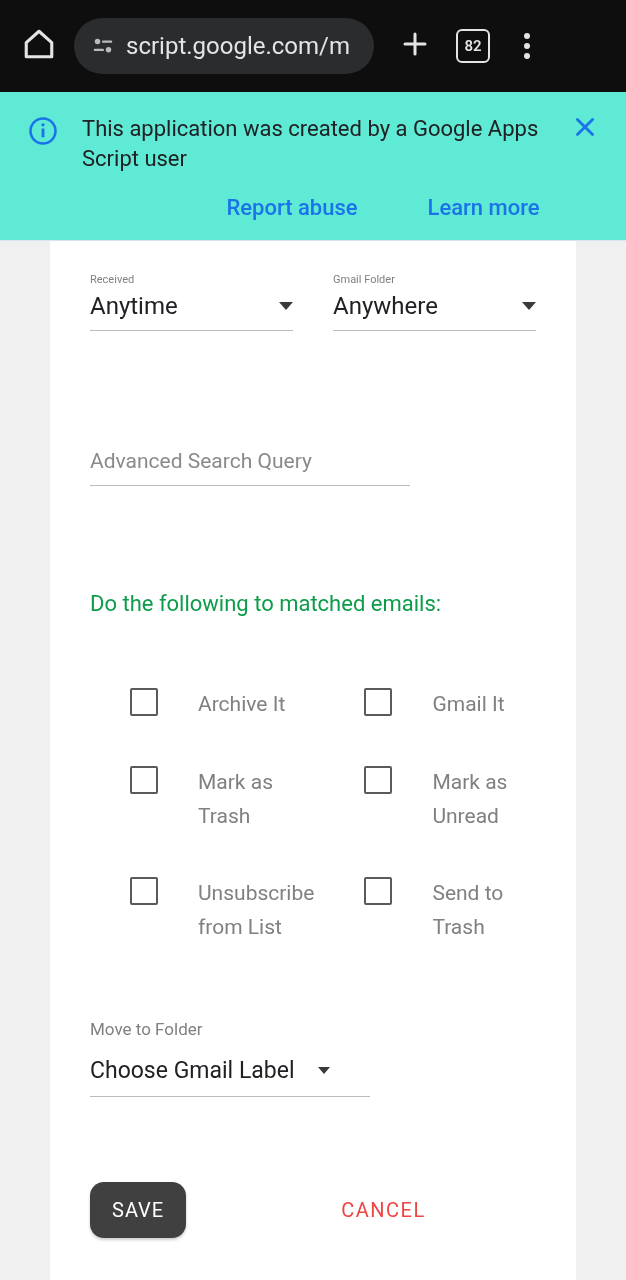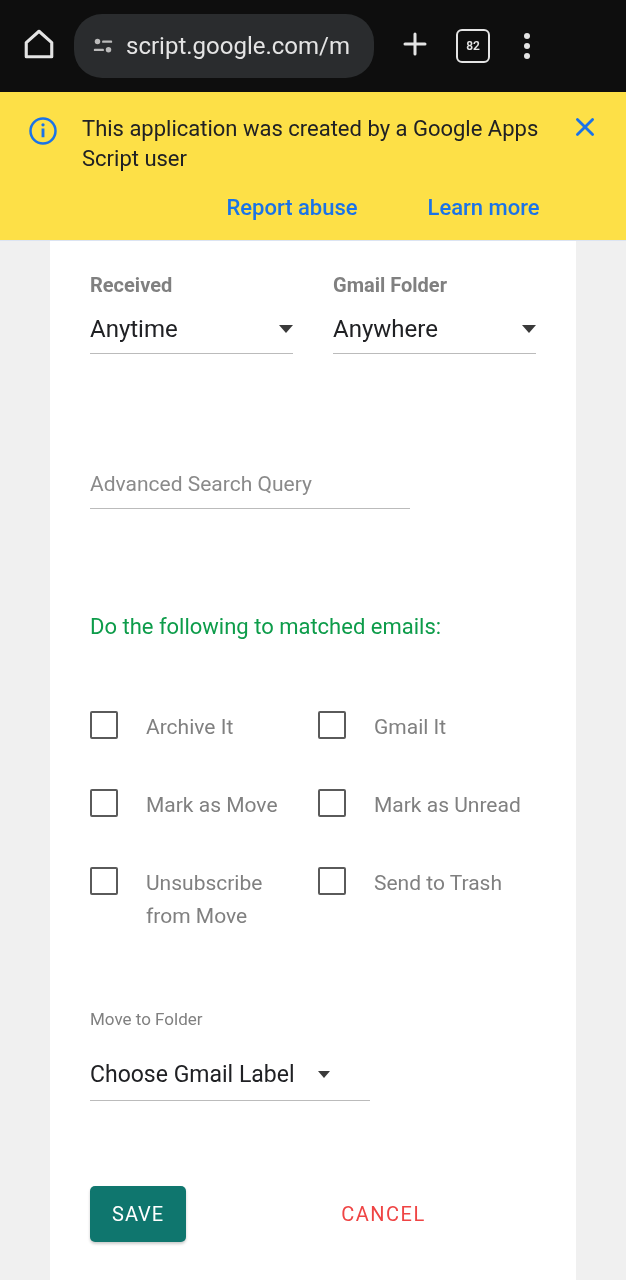--- a/index.html
+++ b/index.html
@@ -23,21 +23,21 @@
       padding: 0 22px;
       gap: 18px;
     }
     .home-icon svg {
       width: 34px;
       height: 34px;
     }
     .url-bar {
       background: #2a2c2e;
       border-radius: 28px;
-      height: 64px;
+      height: 56px;
       flex: 1;
       display: flex;
       align-items: center;
       padding: 0 18px;
       gap: 12px;
       max-width: 300px;
     }
     .site-settings-icon {
       color: #bbb;
       font-size: 18px;
@@ -57,40 +57,40 @@
     .plus-icon svg { width: 30px; height: 30px; }
     .tab-badge {
       border: 2.5px solid #e4e4e4;
       border-radius: 6px;
       width: 34px;
       height: 34px;
       display: flex;
       align-items: center;
       justify-content: center;
       color: #e4e4e4;
-      font-size: 12px;
+      font-size: 15px;
       font-weight: 600;
       margin-left: 8px;
     }
     .menu-dots {
       display: flex;
       flex-direction: column;
       gap: 4px;
       margin-left: 12px;
       padding: 4px;
     }
     .menu-dots span {
       width: 6px;
       height: 6px;
       background: #e4e4e4;
       border-radius: 50%;
     }
     
     .info-banner {
-      background: #fde047;
+      background: #5eead4;
       padding: 22px 28px 20px 28px;
       border-bottom: 1px solid #dce4f2;
     }
     .info-row {
       display: flex;
       align-items: flex-start;
       gap: 24px;
     }
     .info-icon {
       color: #1a73e8;
@@ -136,23 +136,21 @@
     }
     .row-2col {
       display: flex;
       gap: 40px;
     }
     .field {
       flex: 1;
     }
     .field-label {
       color: #808080;
-      font-size: 20px;
-      margin-bottom: 12px;
-      font-weight: bold;
+      font-size: 11px;
     }
     .select-underline {
       display: flex;
       align-items: center;
       justify-content: space-between;
       border-bottom: 1px solid #bbb;
       padding: 6px 0 10px 0;
       cursor: pointer;
     }
     .select-underline .value {
@@ -196,21 +194,22 @@
     .checkbox-grid {
       margin-top: 72px;
       display: grid;
       grid-template-columns: 1fr 1fr;
       row-gap: 44px;
       column-gap: 10px;
     }
     .checkbox-item {
       display: flex;
       align-items: flex-start;
-      gap: 28px;
+      gap: 40px;
+      margin-left: 40px;
     }
     .checkbox-box {
       width: 28px;
       height: 28px;
       border: 2.5px solid #5a5a5a;
       border-radius: 2px;
       flex-shrink: 0;
       cursor: pointer;
     }
     .checkbox-label {
@@ -218,21 +217,21 @@
       font-size: 21px;
       line-height: 1.6;
       padding-top: 0px;
     }
     .move-field {
       margin-top: 75px;
     }
     .move-label {
       color: #808080;
       font-size: 17px;
-      margin-bottom: 28px;
+      margin-bottom: 14px;
     }
     .move-select {
       display: flex;
       align-items: center;
       gap: 24px;
       border-bottom: 1px solid #bbb;
       padding: 4px 0 12px 0;
       width: 280px;
       cursor: pointer;
     }
@@ -240,27 +239,27 @@
       font-size: 23px;
       color: #202124;
     }
     .button-row {
       margin-top: 85px;
       display: flex;
       align-items: center;
       gap: 155px;
     }
     .btn-save {
-      background: #0f766e;
+      background: #404040;
       color: #fff;
       border: none;
       padding: 16px 22px;
       font-size: 20px;
       letter-spacing: 1px;
-      border-radius: 5px;
+      border-radius: 14px;
       cursor: pointer;
       box-shadow: 0 2px 3px rgba(0,0,0,0.2);
     }
     .btn-cancel {
       background: none;
       border: none;
       color: #ef4444;
       font-size: 20px;
       letter-spacing: 1.5px;
       cursor: pointer;
@@ -353,29 +352,29 @@
       <div class="checkbox-item">
         <div class="checkbox-box"></div>
         <div class="checkbox-label">Archive It</div>
       </div>
       <div class="checkbox-item">
         <div class="checkbox-box"></div>
         <div class="checkbox-label">Gmail It</div>
       </div>
       <div class="checkbox-item">
         <div class="checkbox-box"></div>
-        <div class="checkbox-label">Mark as Move</div>
+        <div class="checkbox-label">Mark as Trash</div>
       </div>
       <div class="checkbox-item">
         <div class="checkbox-box"></div>
         <div class="checkbox-label">Mark as Unread</div>
       </div>
       <div class="checkbox-item">
         <div class="checkbox-box"></div>
-        <div class="checkbox-label">Unsubscribe from Move</div>
+        <div class="checkbox-label">Unsubscribe from List</div>
       </div>
       <div class="checkbox-item">
         <div class="checkbox-box"></div>
         <div class="checkbox-label">Send to Trash</div>
       </div>
     </div>
 
     <div class="move-field">
       <div class="move-label">Move to Folder</div>
       <div class="move-select">

